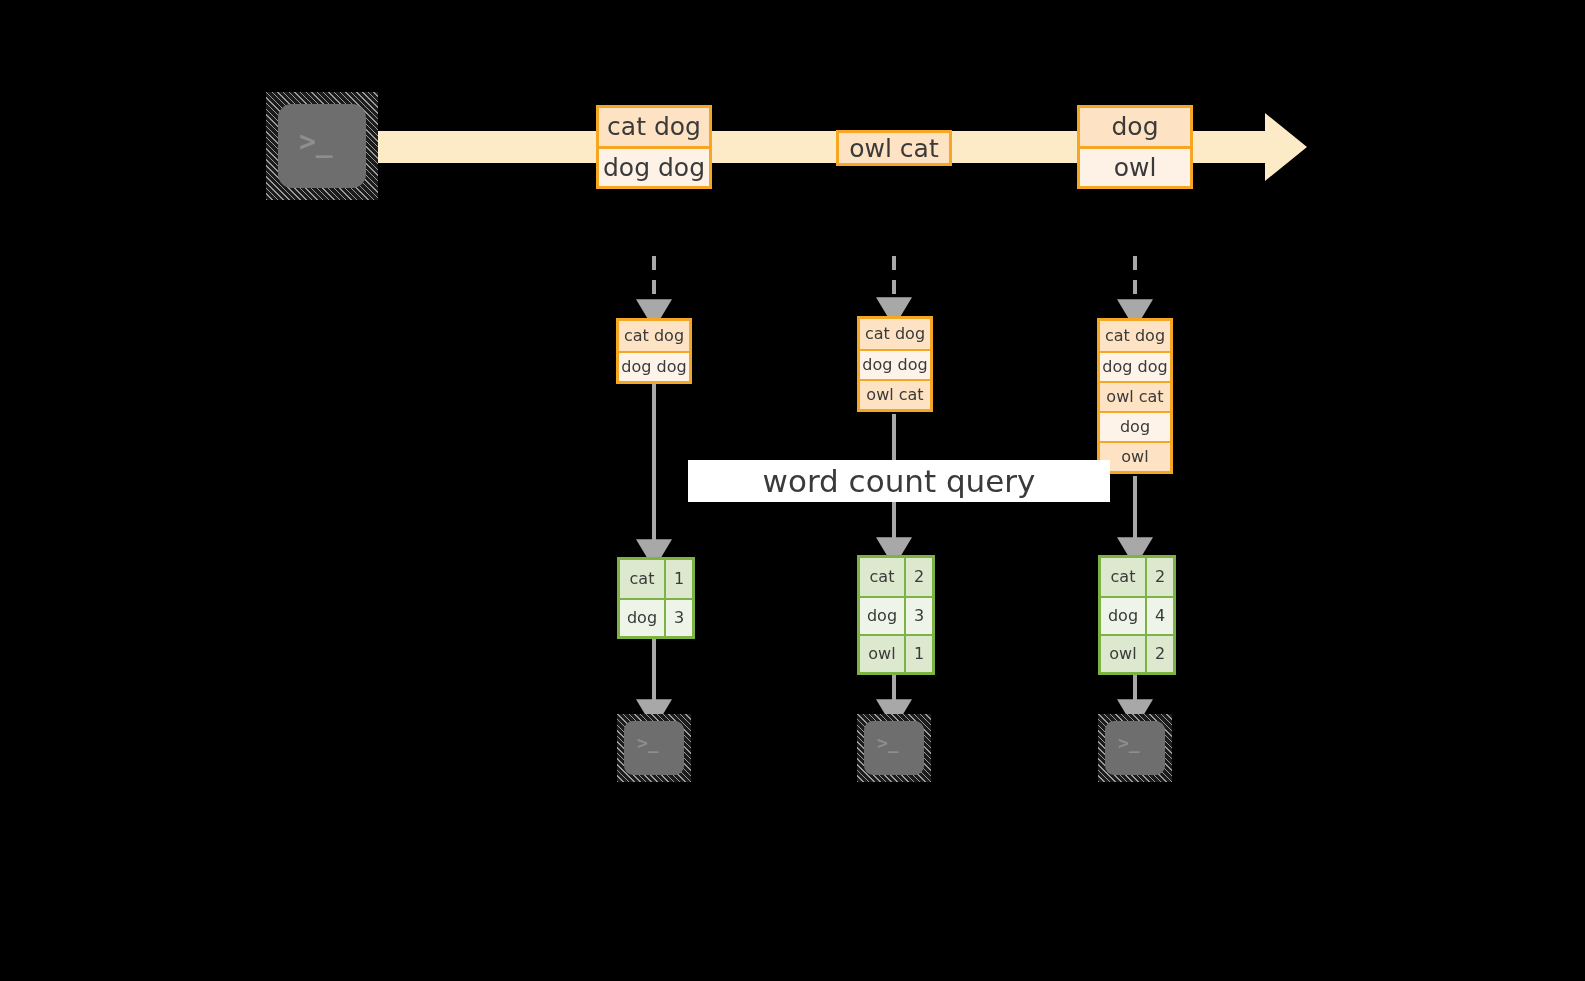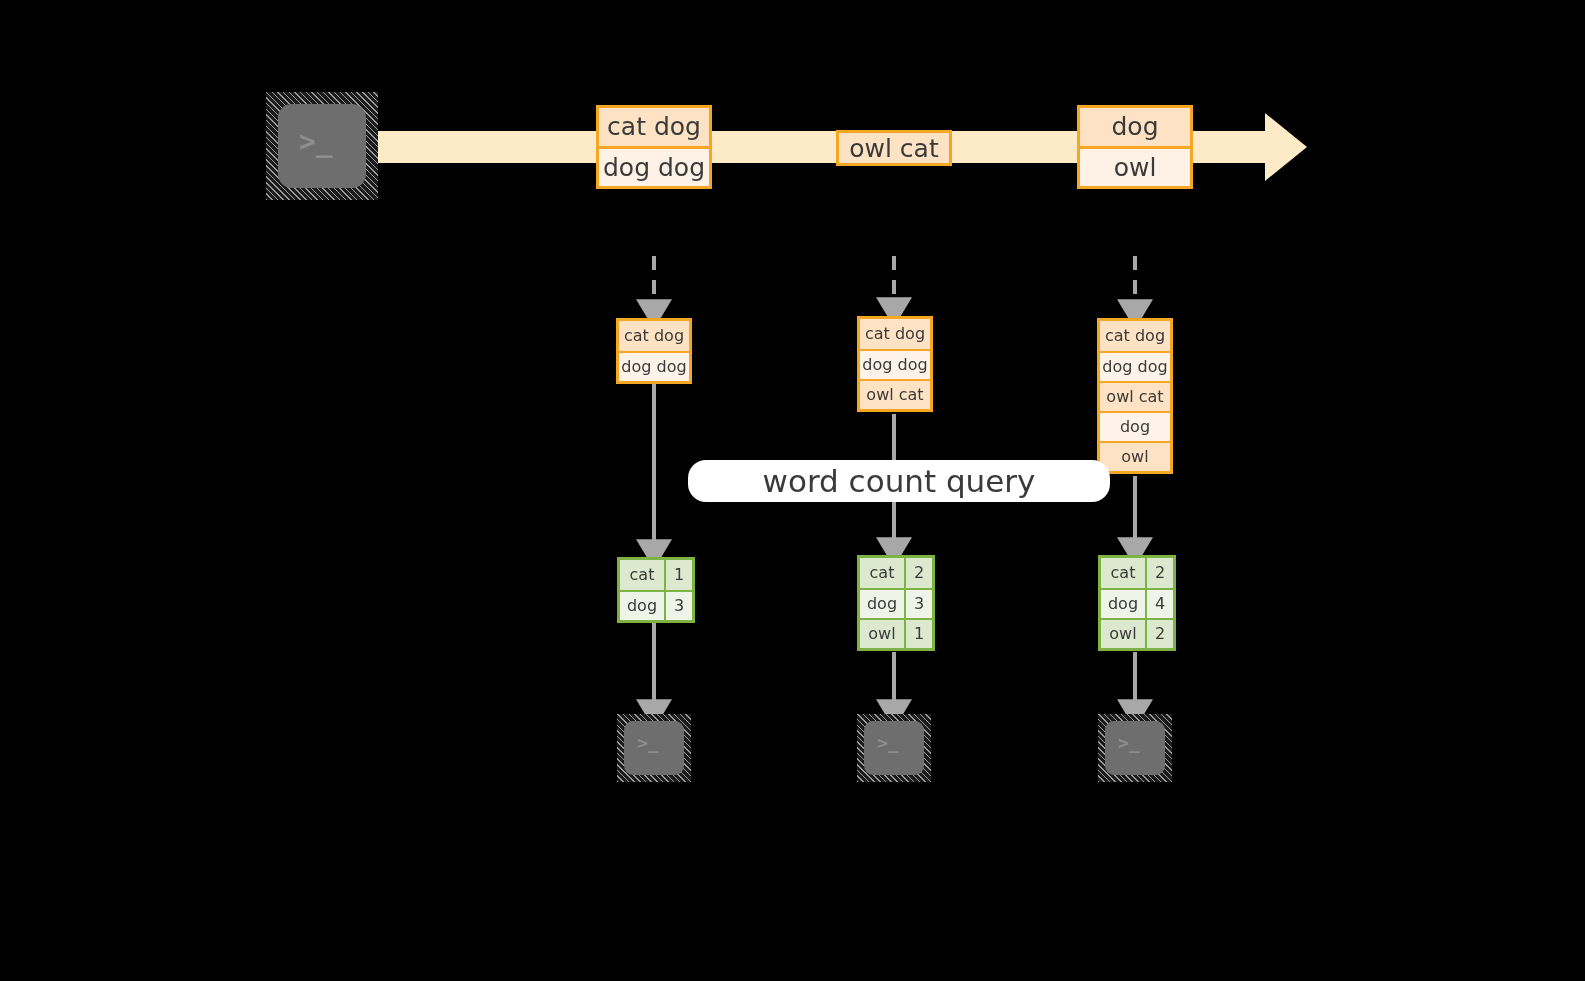--- a/index.html
+++ b/index.html
@@ -84,21 +84,21 @@
     border: 3px solid #7CB342;
     color: #3A3A3A;
     font-size: 16px;
     line-height: 1;
     display: flex;
     flex-direction: column;
     z-index: 6;
   }
   .result .rrow {
     box-sizing: border-box;
-    height: 30px;
+    height: 38px;
     display: flex;
     text-align: center;
   }
   .result .rrow + .rrow { border-top: 2px solid #7CB342; }
   .result .rrow .k,
   .result .rrow .v {
     box-sizing: border-box;
     display: flex;
     align-items: center;
     justify-content: center;
@@ -144,21 +144,20 @@
     position: absolute;
     background: #FFFFFF;
     color: #3A3A3A;
     display: flex;
     align-items: center;
     justify-content: center;
     font-size: 31px;
     line-height: 1;
     white-space: nowrap;
     z-index: 7;
-    border-radius: 18px;
   }
 </style>
 </head>
 <body>
 
 <div id="stage">
 
   <svg id="bg" viewBox="0 0 1585 981" xmlns="http://www.w3.org/2000/svg">
     <defs>
       <marker id="solidArrow" markerWidth="9" markerHeight="9" refX="3.2" refY="4.5" orient="auto" markerUnits="strokeWidth">

